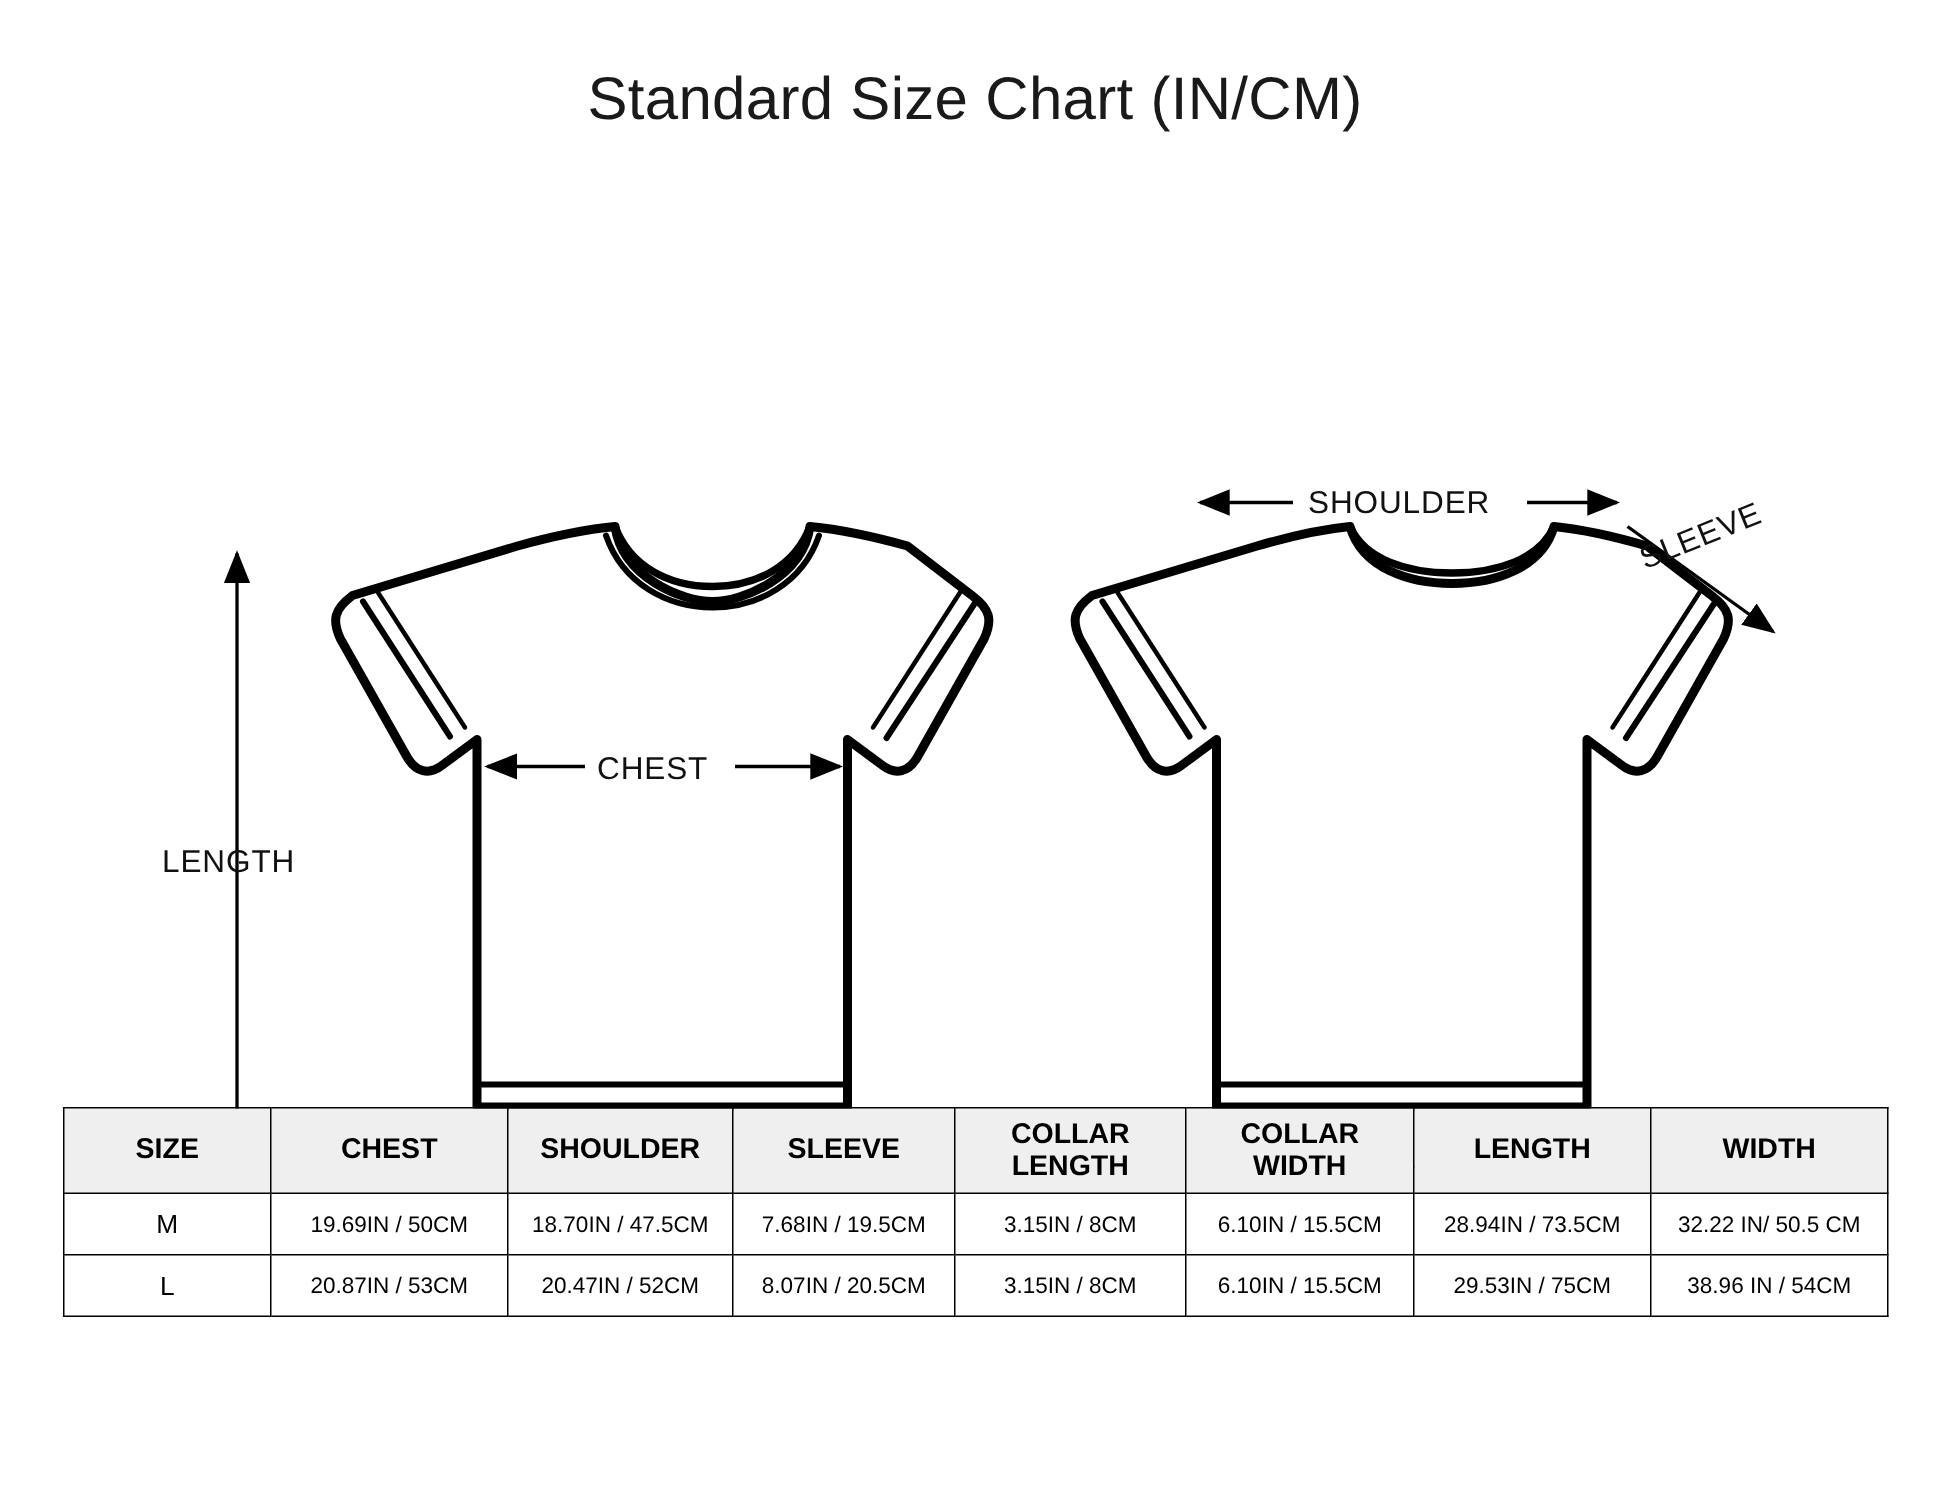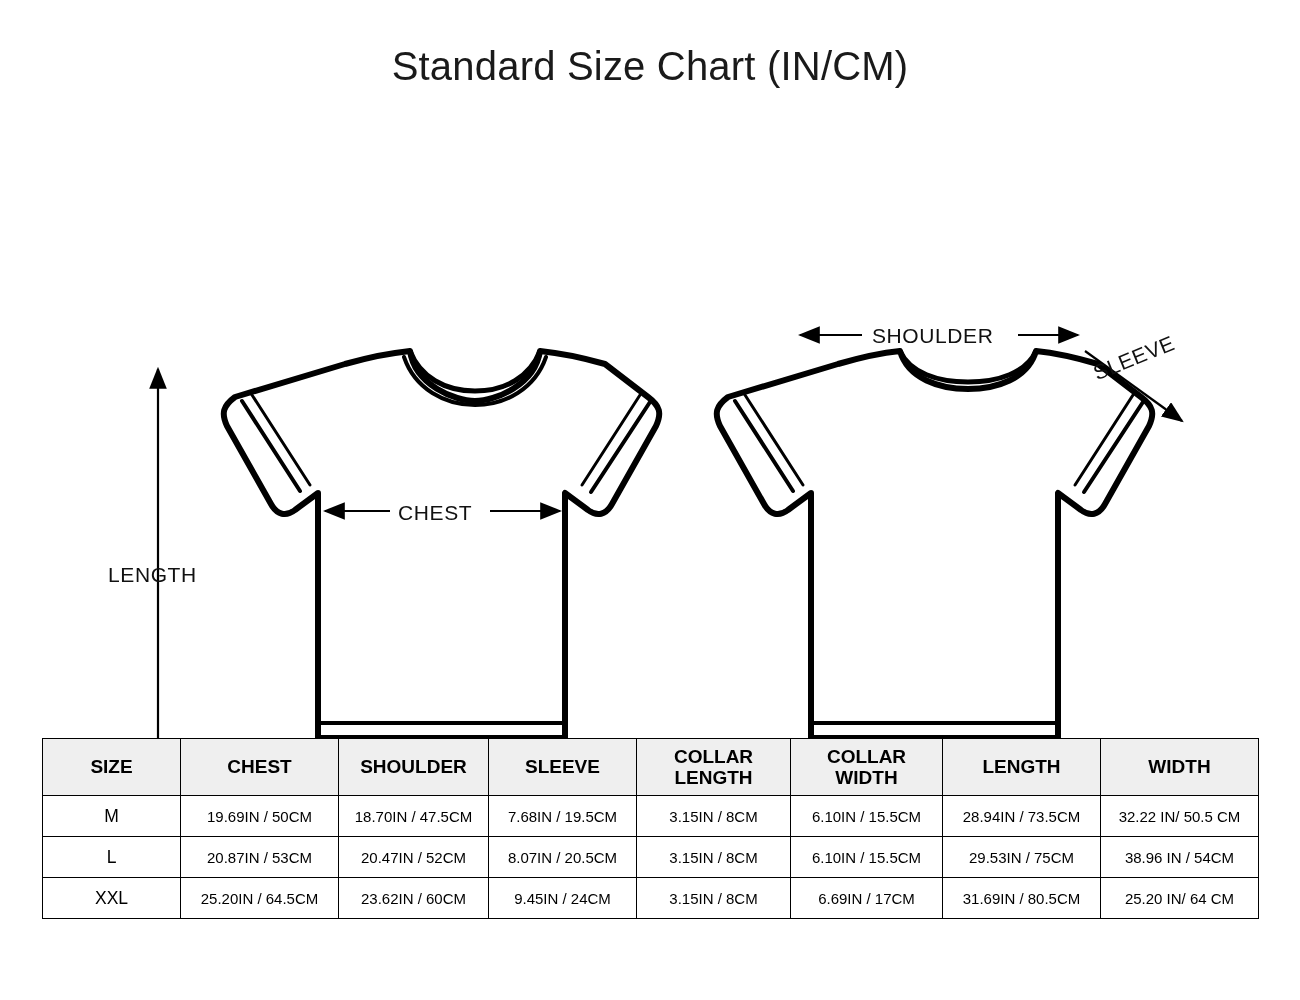--- a/index.html
+++ b/index.html
@@ -236,25 +236,15 @@
       <tr>
         <td>L</td>
         <td>20.87IN / 53CM</td>
         <td>20.47IN / 52CM</td>
         <td>8.07IN / 20.5CM</td>
         <td>3.15IN / 8CM</td>
         <td>6.10IN / 15.5CM</td>
         <td>29.53IN / 75CM</td>
         <td>38.96 IN / 54CM</td>
       </tr>
-      <tr>
-        <td>XXL</td>
-        <td>25.20IN / 64.5CM</td>
-        <td>23.62IN / 60CM</td>
-        <td>9.45IN / 24CM</td>
-        <td>3.15IN / 8CM</td>
-        <td>6.69IN / 17CM</td>
-        <td>31.69IN / 80.5CM</td>
-        <td>25.20 IN/ 64 CM</td>
-      </tr>
     </tbody>
   </table>
 </div>
 
 </body></html>

